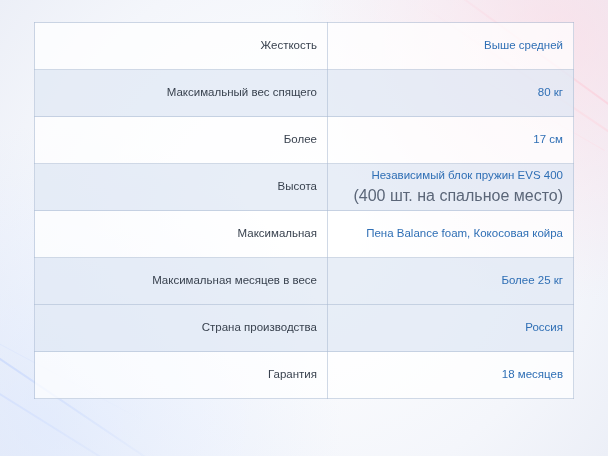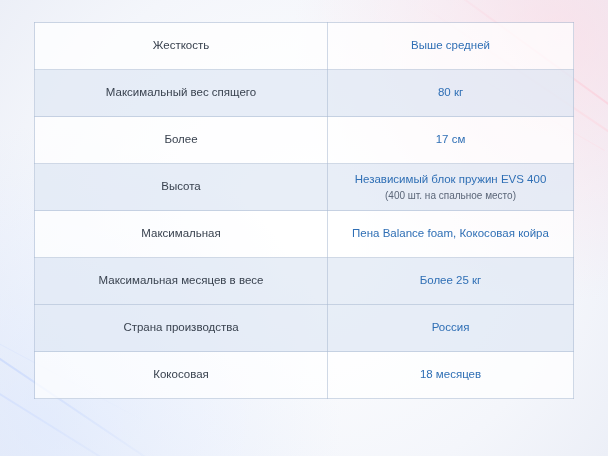--- a/index.html
+++ b/index.html
@@ -54,40 +54,40 @@
     height: 47px;
   }
   .spec-table tr.odd {
     background: rgba(255, 255, 255, 0.72);
   }
   .spec-table tr.even {
     background: rgba(226, 233, 245, 0.78);
   }
   .spec-table td {
     padding: 4px 10px;
-    text-align: center;
+    text-align: right;
     vertical-align: middle;
     font-size: 11.5px;
     line-height: 1.35;
     color: #3e4756;
     border: 1px solid rgba(170, 186, 210, 0.55);
   }
   .spec-table td.label {
     width: 272px;
     color: #39424f;
   }
   .spec-table td.value {
     color: #2f6fb5;
   }
   .value .main {
     display: block;
   }
   .value .sub {
     display: block;
-    font-size: 10px;
+    font-size: 16px;
     color: #5b6678;
     margin-top: 1px;
   }
 </style>
 </head>
 <body>
 
 <div class="page">
   <div class="rays">
     <span class="ray r1"></span>
@@ -137,20 +137,20 @@
           <span class="main">Более 25 кг</span>
         </td>
       </tr>
       <tr class="even">
         <td class="label">Страна производства</td>
         <td class="value">
           <span class="main">Россия</span>
         </td>
       </tr>
       <tr class="odd">
-        <td class="label">Кокосовая</td>
+        <td class="label">Гарантия</td>
         <td class="value">
           <span class="main">18 месяцев</span>
         </td>
       </tr>
     </tbody>
   </table>
 </div>
 
 </body></html>

